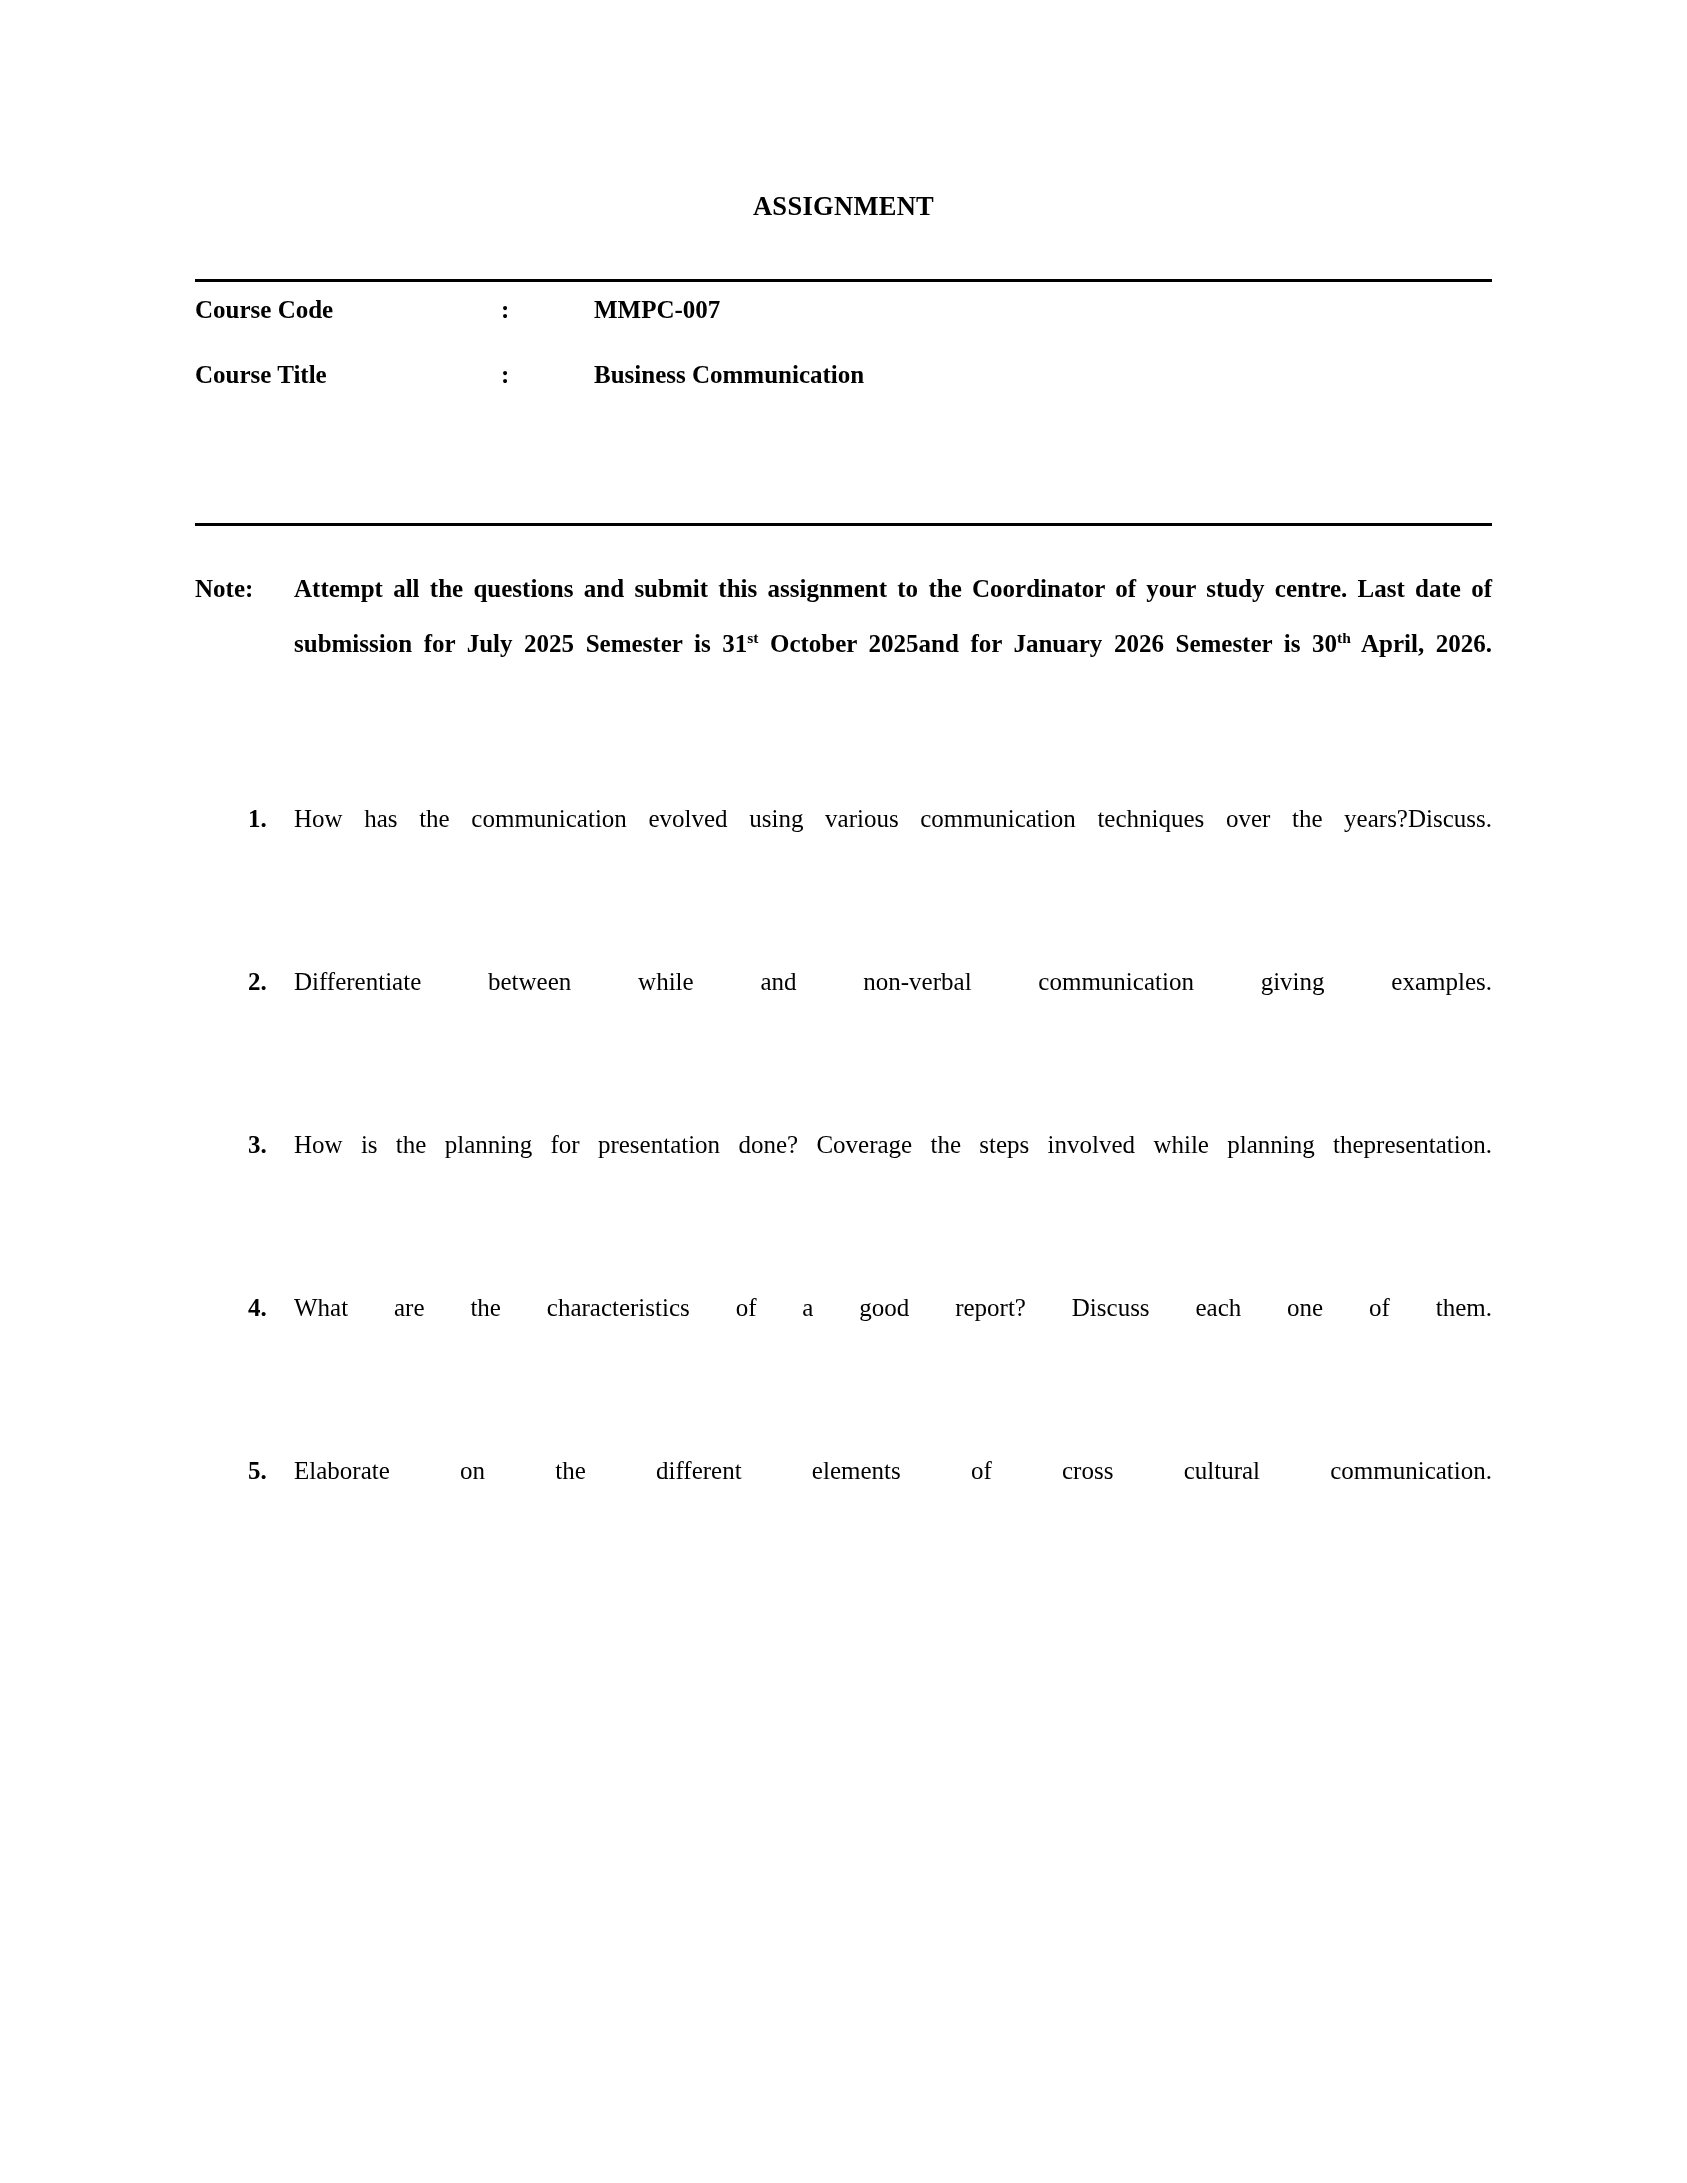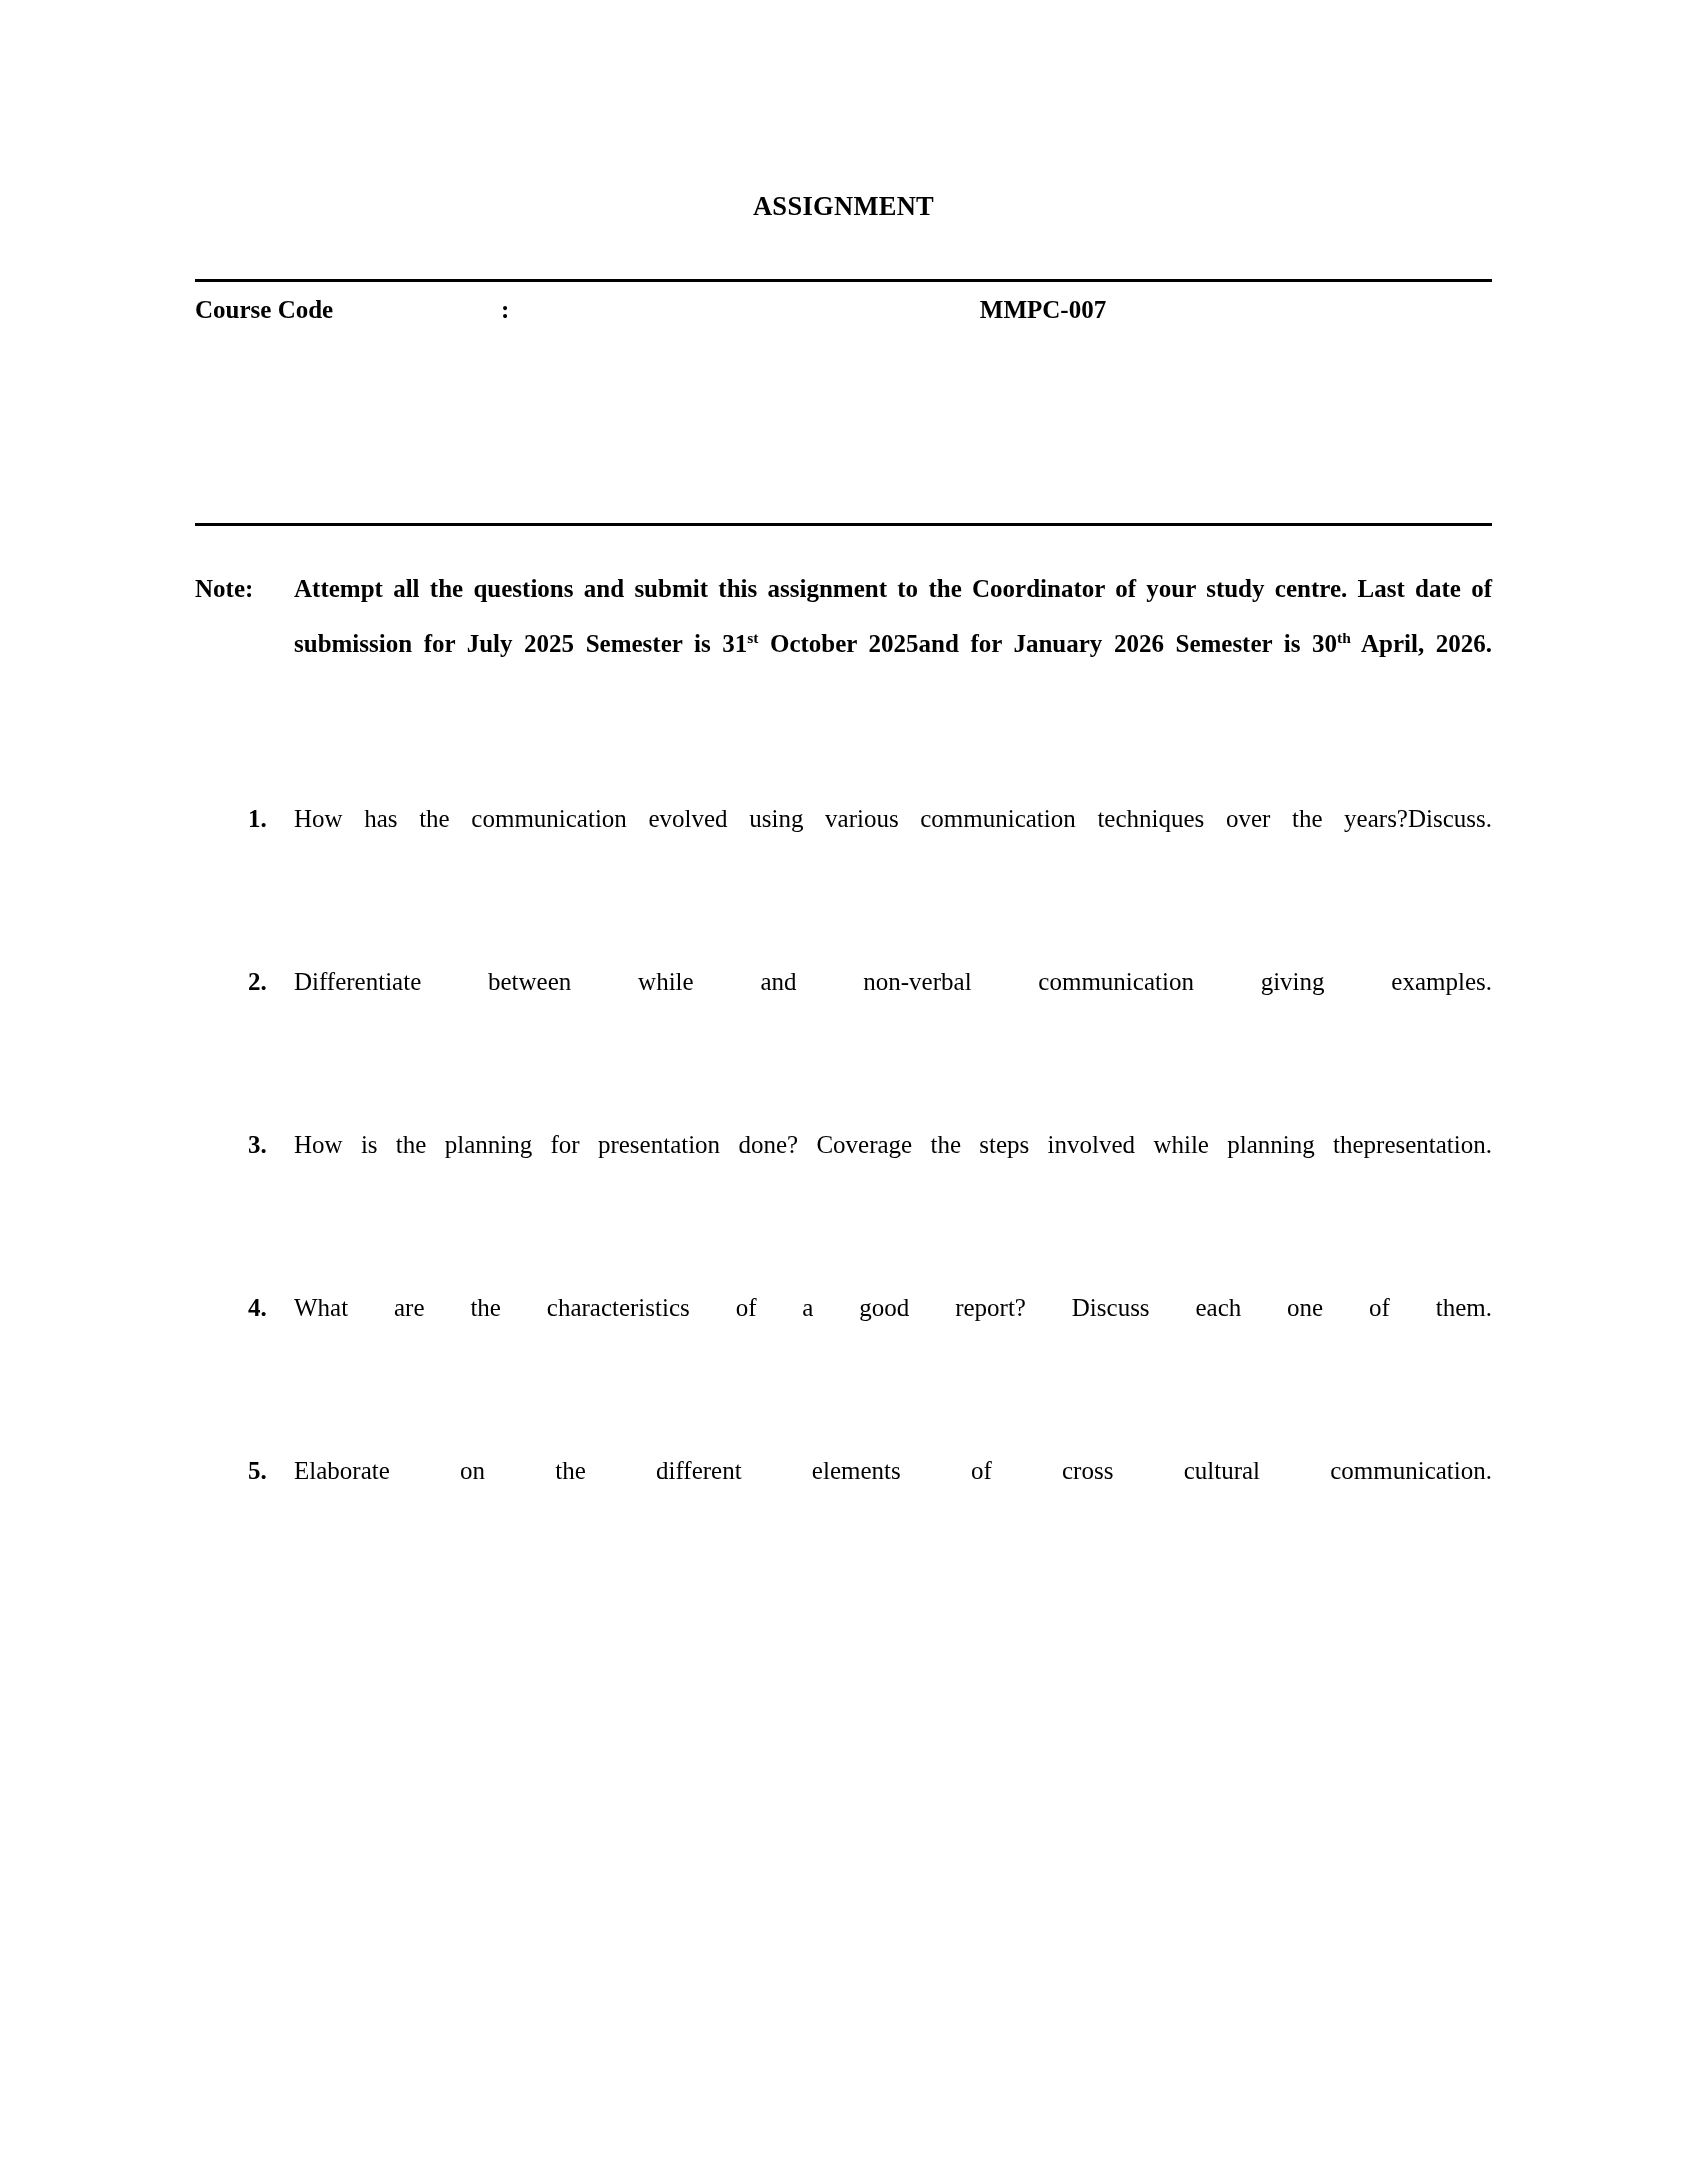--- a/index.html
+++ b/index.html
@@ -58,21 +58,21 @@
   .meta-table td {
     padding: 0;
     font-size: 25px;
     font-weight: bold;
     line-height: 65px;
     vertical-align: top;
     white-space: nowrap;
   }
   .meta-label { width: 306px; }
   .meta-colon { width: 93px; }
-  .meta-value { width: auto; text-align: center; }
+  .meta-value { width: auto; }
 
   
   .note {
     position: absolute;
     left: 195px;
     top: 536px;
     width: 1297px;
     font-size: 25px;
     font-weight: bold;
     line-height: 55px;
@@ -138,20 +138,25 @@
 
   <div class="rule rule-top"></div>
 
   <table class="meta-table">
     <tbody>
       <tr>
         <td class="meta-label">Course Code</td>
         <td class="meta-colon">:</td>
         <td class="meta-value">MMPC-007</td>
       </tr>
+      <tr>
+        <td class="meta-label">Course Title</td>
+        <td class="meta-colon">:</td>
+        <td class="meta-value">Business Communication</td>
+      </tr>
     </tbody>
   </table>
 
   <div class="rule rule-bottom"></div>
 
   <p class="note"><span class="note-lead">Note:</span><span>Attempt all the questions and submit this assignment to the Coordinator of your study centre. Last date of submission for July 2025 Semester is 31</span><sup>st</sup><span> October 2025and for January 2026 Semester is 30</span><sup>th</sup><span> April, 2026.</span></p>
 
   <ol class="questions" style="list-style:none;margin:0;padding:0;">
     <li class="q-item">
       <span class="q-num">1.</span>

